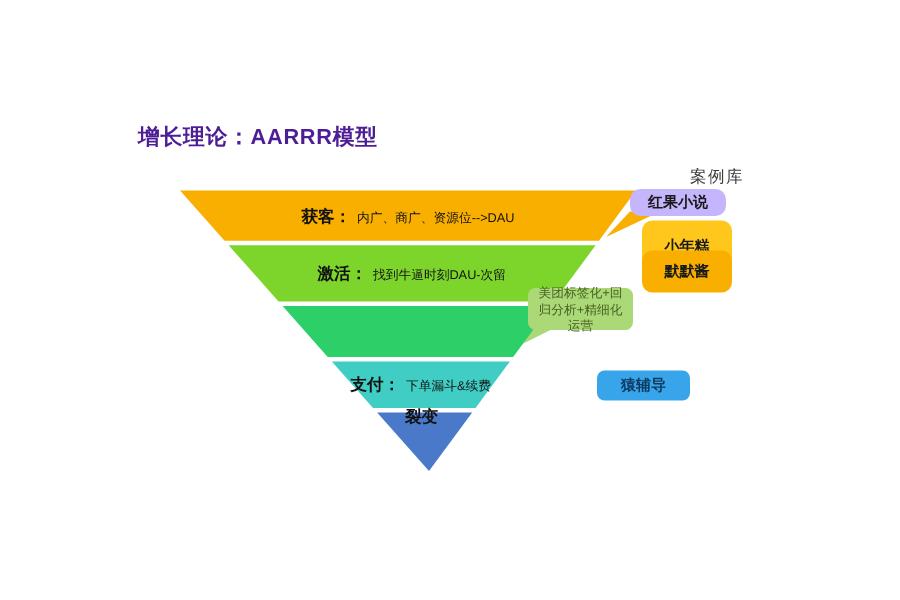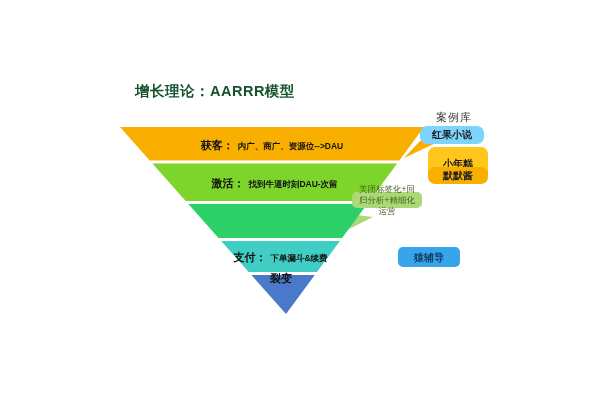--- a/index.html
+++ b/index.html
@@ -2,31 +2,31 @@
 <html><head>
 <meta charset="utf-8">
 <style>
   html,body{margin:0;padding:0;background:#fff;}
   #canvas{
     position:relative;width:600px;height:400px;background:#ffffff;
     font-family:"Liberation Sans","DejaVu Sans",sans-serif;overflow:hidden;
   }
   #title{
     position:absolute;left:92px;top:82px;
-    font-size:14.5px;font-weight:bold;color:#14532d;letter-spacing:.5px;margin-left:43px;
+    font-size:14.5px;font-weight:bold;color:#4c1d95;letter-spacing:.5px;
   }
   #funnel-svg{position:absolute;left:0;top:0;}
   .stage-text{
     position:absolute;text-align:center;color:#111;white-space:nowrap;
     line-height:12px;
   }
   .stage-name{font-weight:bold;font-size:11px;margin-right:4px;margin-top:44px;}
-  .stage-desc{font-size:8.5px;font-weight:bold;}
+  .stage-desc{font-size:8.5px;}
   #case-header{
-    position:absolute;left:436px;top:110px;width:60px;text-align:left;
+    position:absolute;left:436px;top:110px;width:60px;text-align:right;
     font-family:"Liberation Serif","DejaVu Serif",serif;
     font-size:11px;color:#3a3a3a;letter-spacing:1px;
   }
   .case-card{
     position:absolute;border-radius:7px;text-align:center;
     font-size:10px;font-weight:bold;color:#1a1a1a;
     display:flex;align-items:center;justify-content:center;
   }
   .note{
     position:absolute;border-radius:5px;color:#47611f;
@@ -63,30 +63,30 @@
   </div>
   <div class="stage-text" style="left:221px;top:250px;width:119px;">
     <span class="stage-name">支付：</span><span class="stage-desc">下单漏斗&amp;续费</span>
   </div>
   <div class="stage-text" style="left:251px;top:271px;width:64px;">
     <span class="stage-name">裂变</span>
   </div>
 
   <div id="case-header">案例库</div>
 
-  <div class="case-card" style="left: 420px; top: 126px; width: 64px; height: 18px; background: #7dd3fc;">
+  <div class="case-card" style="left: 420px; top: 126px; width: 64px; height: 18px; background: #c4b5fd;">
     <span>红果小说</span>
   </div>
   <div class="case-card" style="left: 428px; top: 147px; width: 60px; height: 34px; background: rgb(255, 198, 27);">
     <span>小年糕</span>
   </div>
-  <div class="case-card" style="left: 428px; top: 167px; width: 60px; height: 17px; background: rgb(249, 175, 0);">
+  <div class="case-card" style="left: 428px; top: 167px; width: 60px; height: 28px; background: rgb(249, 175, 0);">
     <span>默默酱</span>
   </div>
 
-  <div class="note" style="left: 352px; top: 192px; width: 70px; height: 16px; background: rgb(171, 217, 120);">
+  <div class="note" style="left: 352px; top: 192px; width: 70px; height: 28px; background: rgb(171, 217, 120);">
     <span style="white-space:normal;">美团标签化+回归分析+精细化运营</span>
   </div>
   <div class="note" id="note-yuanfudao" style="left: 398px; top: 247px; width: 62px; height: 20px; background: rgb(56, 165, 234); text-align: center;">
     <span>猿辅导</span>
   </div>
 
 </div>
 
 </body></html>

